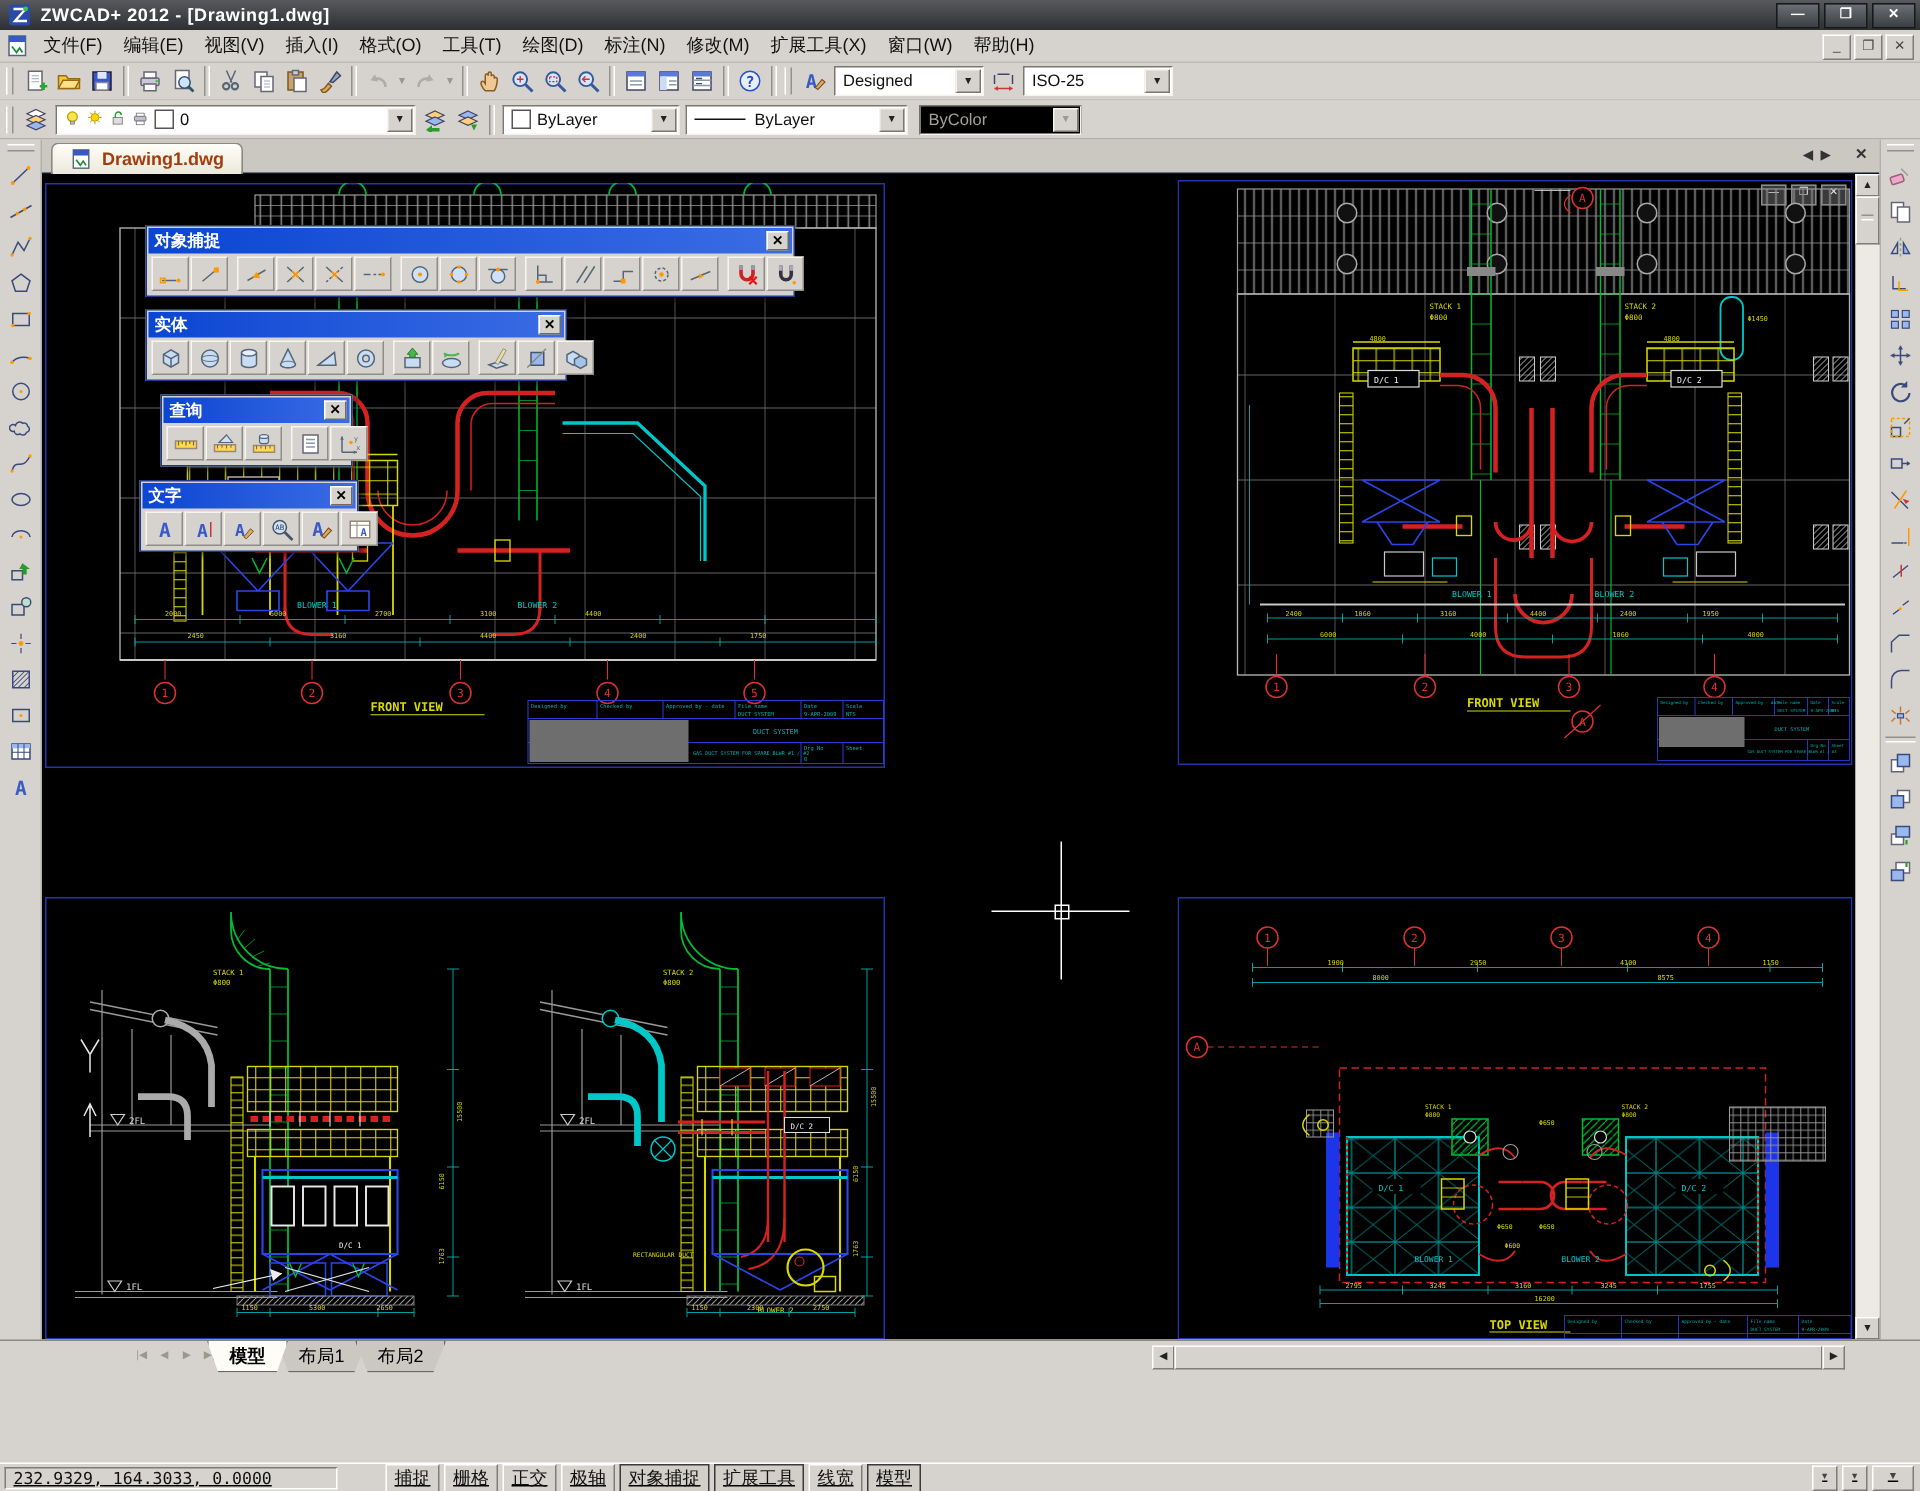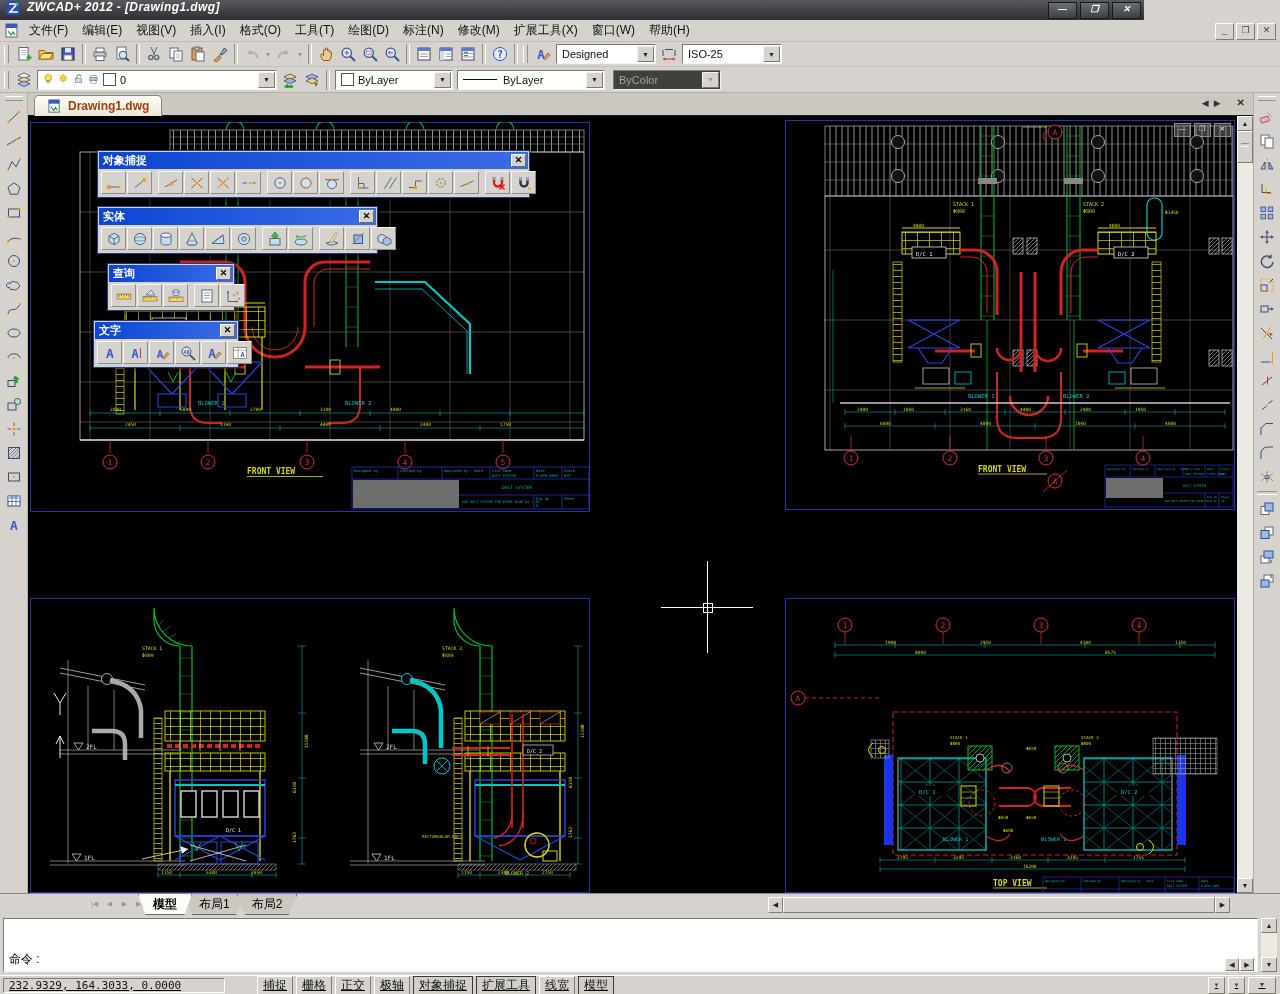--- a/index.html
+++ b/index.html
@@ -1,39 +1,39 @@
 <!DOCTYPE html>
 <html><head>
 <meta charset="utf-8">
 <style>
   html,body{margin:0;padding:0;background:#555;}
   #app{position:relative;width:1280px;height:994px;background:#d6d3ce;font-family:"Liberation Sans",sans-serif;overflow:hidden;-webkit-user-select:none;user-select:none;}
   
-  .titlebar{position:absolute;left:0;top:0;width:1144px;height:20px;background:linear-gradient(180deg,#57595c,#2d2f32);color:#fff;display:flex;gap:6px;padding-left:5px;box-sizing:border-box;font-style:italic;}
+  .titlebar{position:absolute;left:0;top:0;width:1280px;height:20px;background:linear-gradient(180deg,#57595c,#2d2f32);color:#fff;display:flex;align-items:center;gap:6px;padding-left:5px;box-sizing:border-box;}
   .titlebar .ttext{font-size:12px;font-weight:bold;letter-spacing:.4px;}
   .winbtns{position:absolute;right:3px;top:2px;display:flex;gap:3px;}
   .wbtn{width:27px;height:15px;background:linear-gradient(#6b6f73,#3b3f43);border:1px solid #17181a;color:#fff;font-size:9px;line-height:13px;text-align:center;font-weight:bold;}
   
   .menubar{position:absolute;left:0;top:20px;width:1280px;height:22px;background:#d6d3ce;border-bottom:1px solid #bdbab3;display:flex;align-items:center;font-size:12px;color:#111;padding-left:2px;box-sizing:border-box;}
   .menu-item{padding:2px 7px;}
   .mdibtns{position:absolute;right:4px;top:3px;display:flex;gap:2px;}
   .mbtn{width:17px;height:15px;background:#d6d3ce;border:1px solid;border-color:#fff #7f7c76 #7f7c76 #fff;font-size:9px;color:#444;text-align:center;line-height:13px;}
   
   .tbrow{position:absolute;left:0;width:1280px;background:#d6d3ce;display:flex;align-items:center;padding-left:2px;box-sizing:border-box;}
   #row1{top:42px;height:25px;border-bottom:1px solid #c6c3bc;}
   #row2{top:67px;height:26px;border-bottom:1px solid #b3b0a9;}
   .grip{width:3px;height:18px;border-left:1px solid #fff;border-right:1px solid #94918a;margin:0 4px 0 2px;}
   .sep{width:2px;height:20px;border-left:1px solid #94918a;border-right:1px solid #fff;margin:0 3px;}
   .tbtn{width:22px;height:22px;display:flex;align-items:center;justify-content:center;flex:none;}
   .tbtn svg{width:16px;height:16px;display:block;}
   .tbtn.dis{opacity:.5;filter:grayscale(1);}
   .ddbtn{width:10px;height:22px;display:flex;align-items:center;justify-content:center;font-size:7px;color:#9a978f;flex:none;}
   .combo{height:20px;background:#fff;border:1px solid;border-color:#7b786f #f6f4ee #f6f4ee #7b786f;display:flex;align-items:center;font-size:11px;color:#111;position:relative;padding:0 18px 0 5px;margin:0 2px;box-sizing:border-box;flex:none;}
   .combo .carr{position:absolute;right:1px;top:1px;bottom:1px;width:15px;background:#d6d3ce;border:1px solid;border-color:#f6f4ee #7b786f #7b786f #f6f4ee;display:flex;align-items:center;justify-content:center;font-size:7px;color:#222;}
-  .combo.dis{background:#404040;color:#a3a09a;}
+  .combo.dis{background:#000000;color:#a3a09a;}
   .lswatch{width:11px;height:11px;border:1px solid #555;background:#fff;margin-right:4px;flex:none;}
   .ltline{width:34px;height:1px;background:#111;margin-right:6px;flex:none;}
   .minico{width:13px;height:13px;margin-right:2px;flex:none;}
   .minico svg{width:13px;height:13px;display:block;}
   
   .docbar{position:absolute;left:28px;top:93px;width:1225px;height:23px;background:#cbc8c1;border-bottom:1px solid #0f172a;box-sizing:border-box;}
   .doctab{position:absolute;left:6px;top:2px;height:20px;background:linear-gradient(#fffef7,#ebe8da);border:1px solid #8b8880;border-bottom:none;border-radius:5px 5px 0 0;display:flex;align-items:center;gap:6px;padding:0 12px;}
   .doctab .lbl{font-size:12px;font-weight:bold;color:#a33d0e;}
   .doctab svg{width:15px;height:15px;}
   .dtnav{position:absolute;right:8px;top:4px;display:flex;gap:5px;align-items:center;font-size:9px;color:#333;}
@@ -1454,33 +1454,20 @@
           <span>布局2</span>
         </div>
     </div>
     <div class="hscroll">
       <div class="hbtn">◀</div>
       <div class="htrack"></div>
       <div class="hbtn">▶</div>
     </div>
   </div>
 
-  <div class="cmdarea">
-    <div class="cmdwhite">
-      <div class="cmdprompt">命令 :</div>
-    </div>
-    <div class="cmdhbtns">
-      <span class="sbtn3" style="position:static;width:14px;height:13px;line-height:11px">◀</span>
-      <span class="sbtn3" style="position:static;width:14px;height:13px;line-height:11px">▶</span>
-    </div>
-    <div class="cmdvscroll">
-      <div class="sbtn3" style="top:0">▲</div>
-      <div class="sbtn3" style="bottom:0">▼</div>
-    </div>
-  </div>
 
   <div class="statusbar">
     <div class="coordbox">232.9329,  164.3033,  0.0000</div>
     <div class="sgap"></div>
     <div class="sbtn">
         <span>捕捉</span>
       </div>
     <div class="sbtn">
         <span>栅格</span>
       </div>

